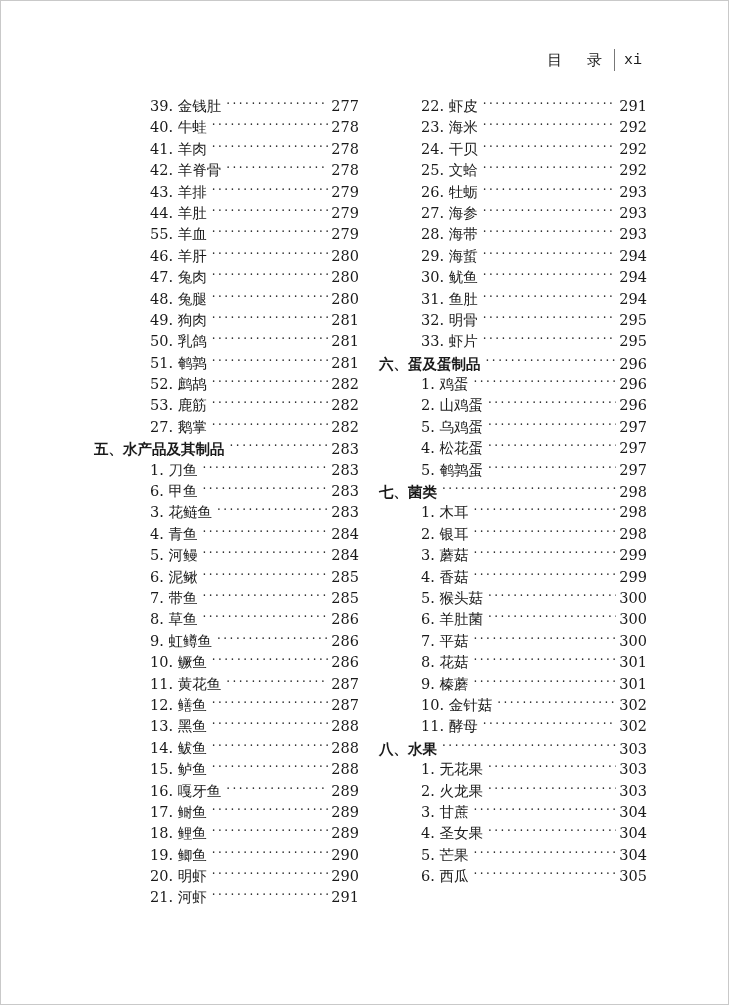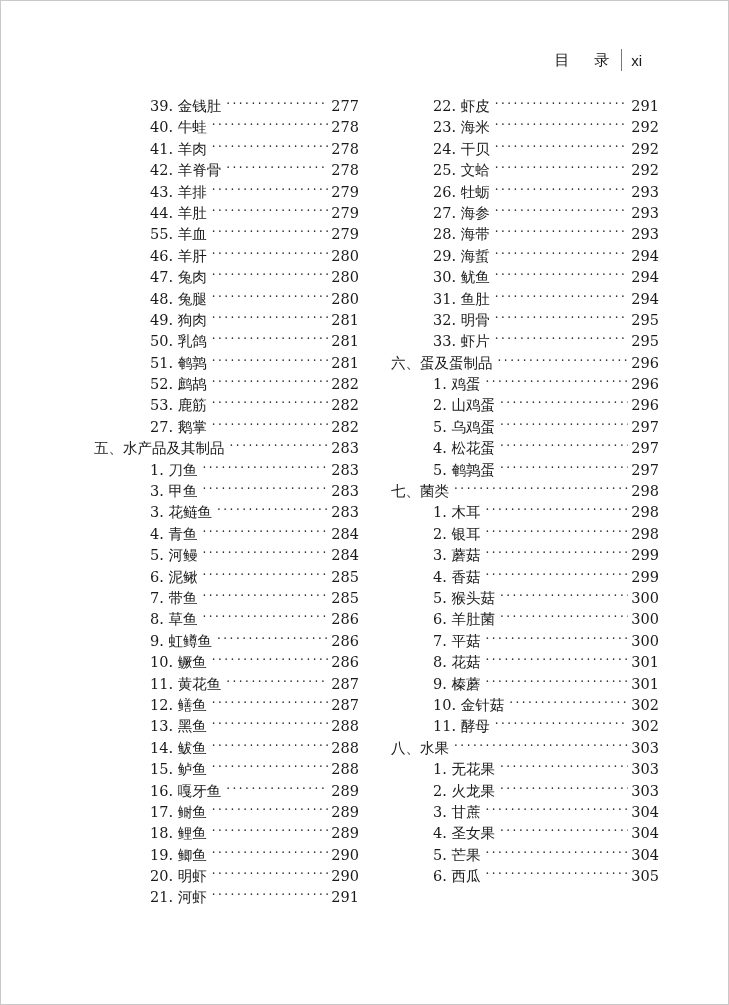--- a/index.html
+++ b/index.html
@@ -23,40 +23,40 @@
     letter-spacing:10px;
     white-space:pre;
     text-align:right;
   }
   .running-head .rule{
     width:1px;height:22px;background:#777;
     margin:0 9px 0 2px;
   }
   .running-head .folio{
     font-size:15px;
-    font-family:Liberation Sans, sans-serif;
+    font-family:Liberation Mono, monospace;
   }
   
   .col{
     position:absolute;top:95px;
     display:flex;flex-direction:column;
   }
   .col-left{left:93px;width:265px;}
-  .col-right{left:390px;width:268px;}
+  .col-right{left:378px;width:268px;}
   .toc-row{
     display:flex;align-items:baseline;
     height:21.4px;
     font-size:14.5px;
     line-height:21.4px;
     white-space:nowrap;
   }
   .col-left .toc-row.item{padding-left:56px;}
   .col-right .toc-row.item{padding-left:42px;}
   .toc-row.section .label,
-  .toc-row.section .page{font-weight:normal;}
+  .toc-row.section .page{font-weight:bold;}
   .label{white-space:nowrap;flex:0 0 auto;}
   .leader{
     flex:1 1 auto;
     overflow:hidden;
     white-space:nowrap;
     font-size:12px;
     letter-spacing:2.5px;
     color:#2a2a2a;
     margin:0 3px 0 5px;
     align-self:center;
@@ -165,21 +165,21 @@
         <span class="label">五、水产品及其制品</span>
         <span class="leader">··························································································</span>
         <span class="page-num">283</span>
       </div>
       <div class="toc-row item">
         <span class="label">1. 刀鱼</span>
         <span class="leader">··························································································</span>
         <span class="page-num">283</span>
       </div>
       <div class="toc-row item">
-        <span class="label">3. 甲鱼</span>
+        <span class="label">6. 甲鱼</span>
         <span class="leader">··························································································</span>
         <span class="page-num">283</span>
       </div>
       <div class="toc-row item">
         <span class="label">3. 花鲢鱼</span>
         <span class="leader">··························································································</span>
         <span class="page-num">283</span>
       </div>
       <div class="toc-row item">
         <span class="label">4. 青鱼</span>

